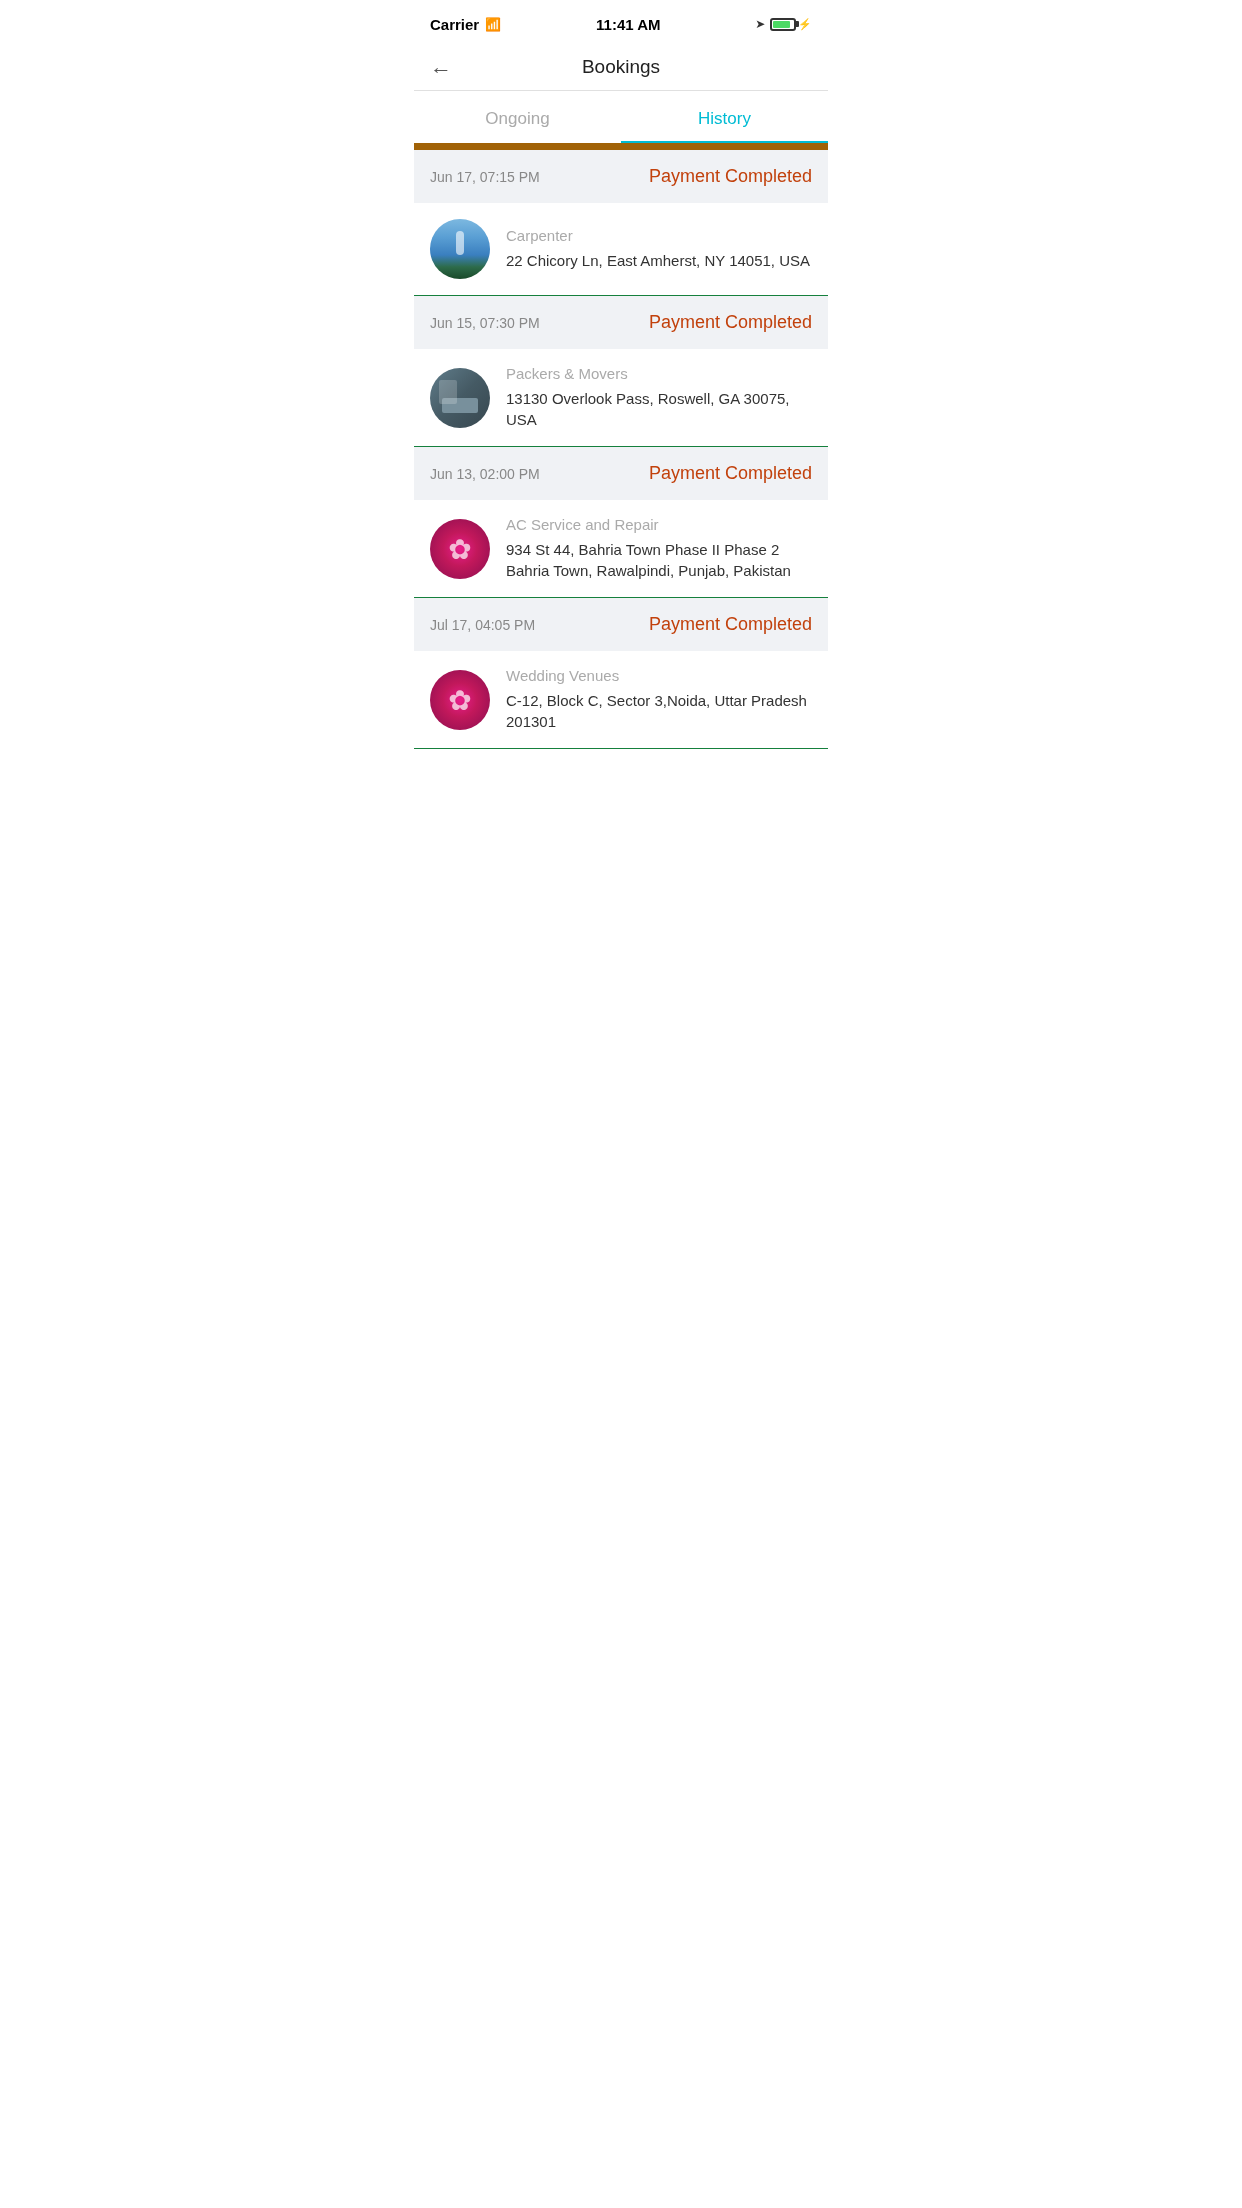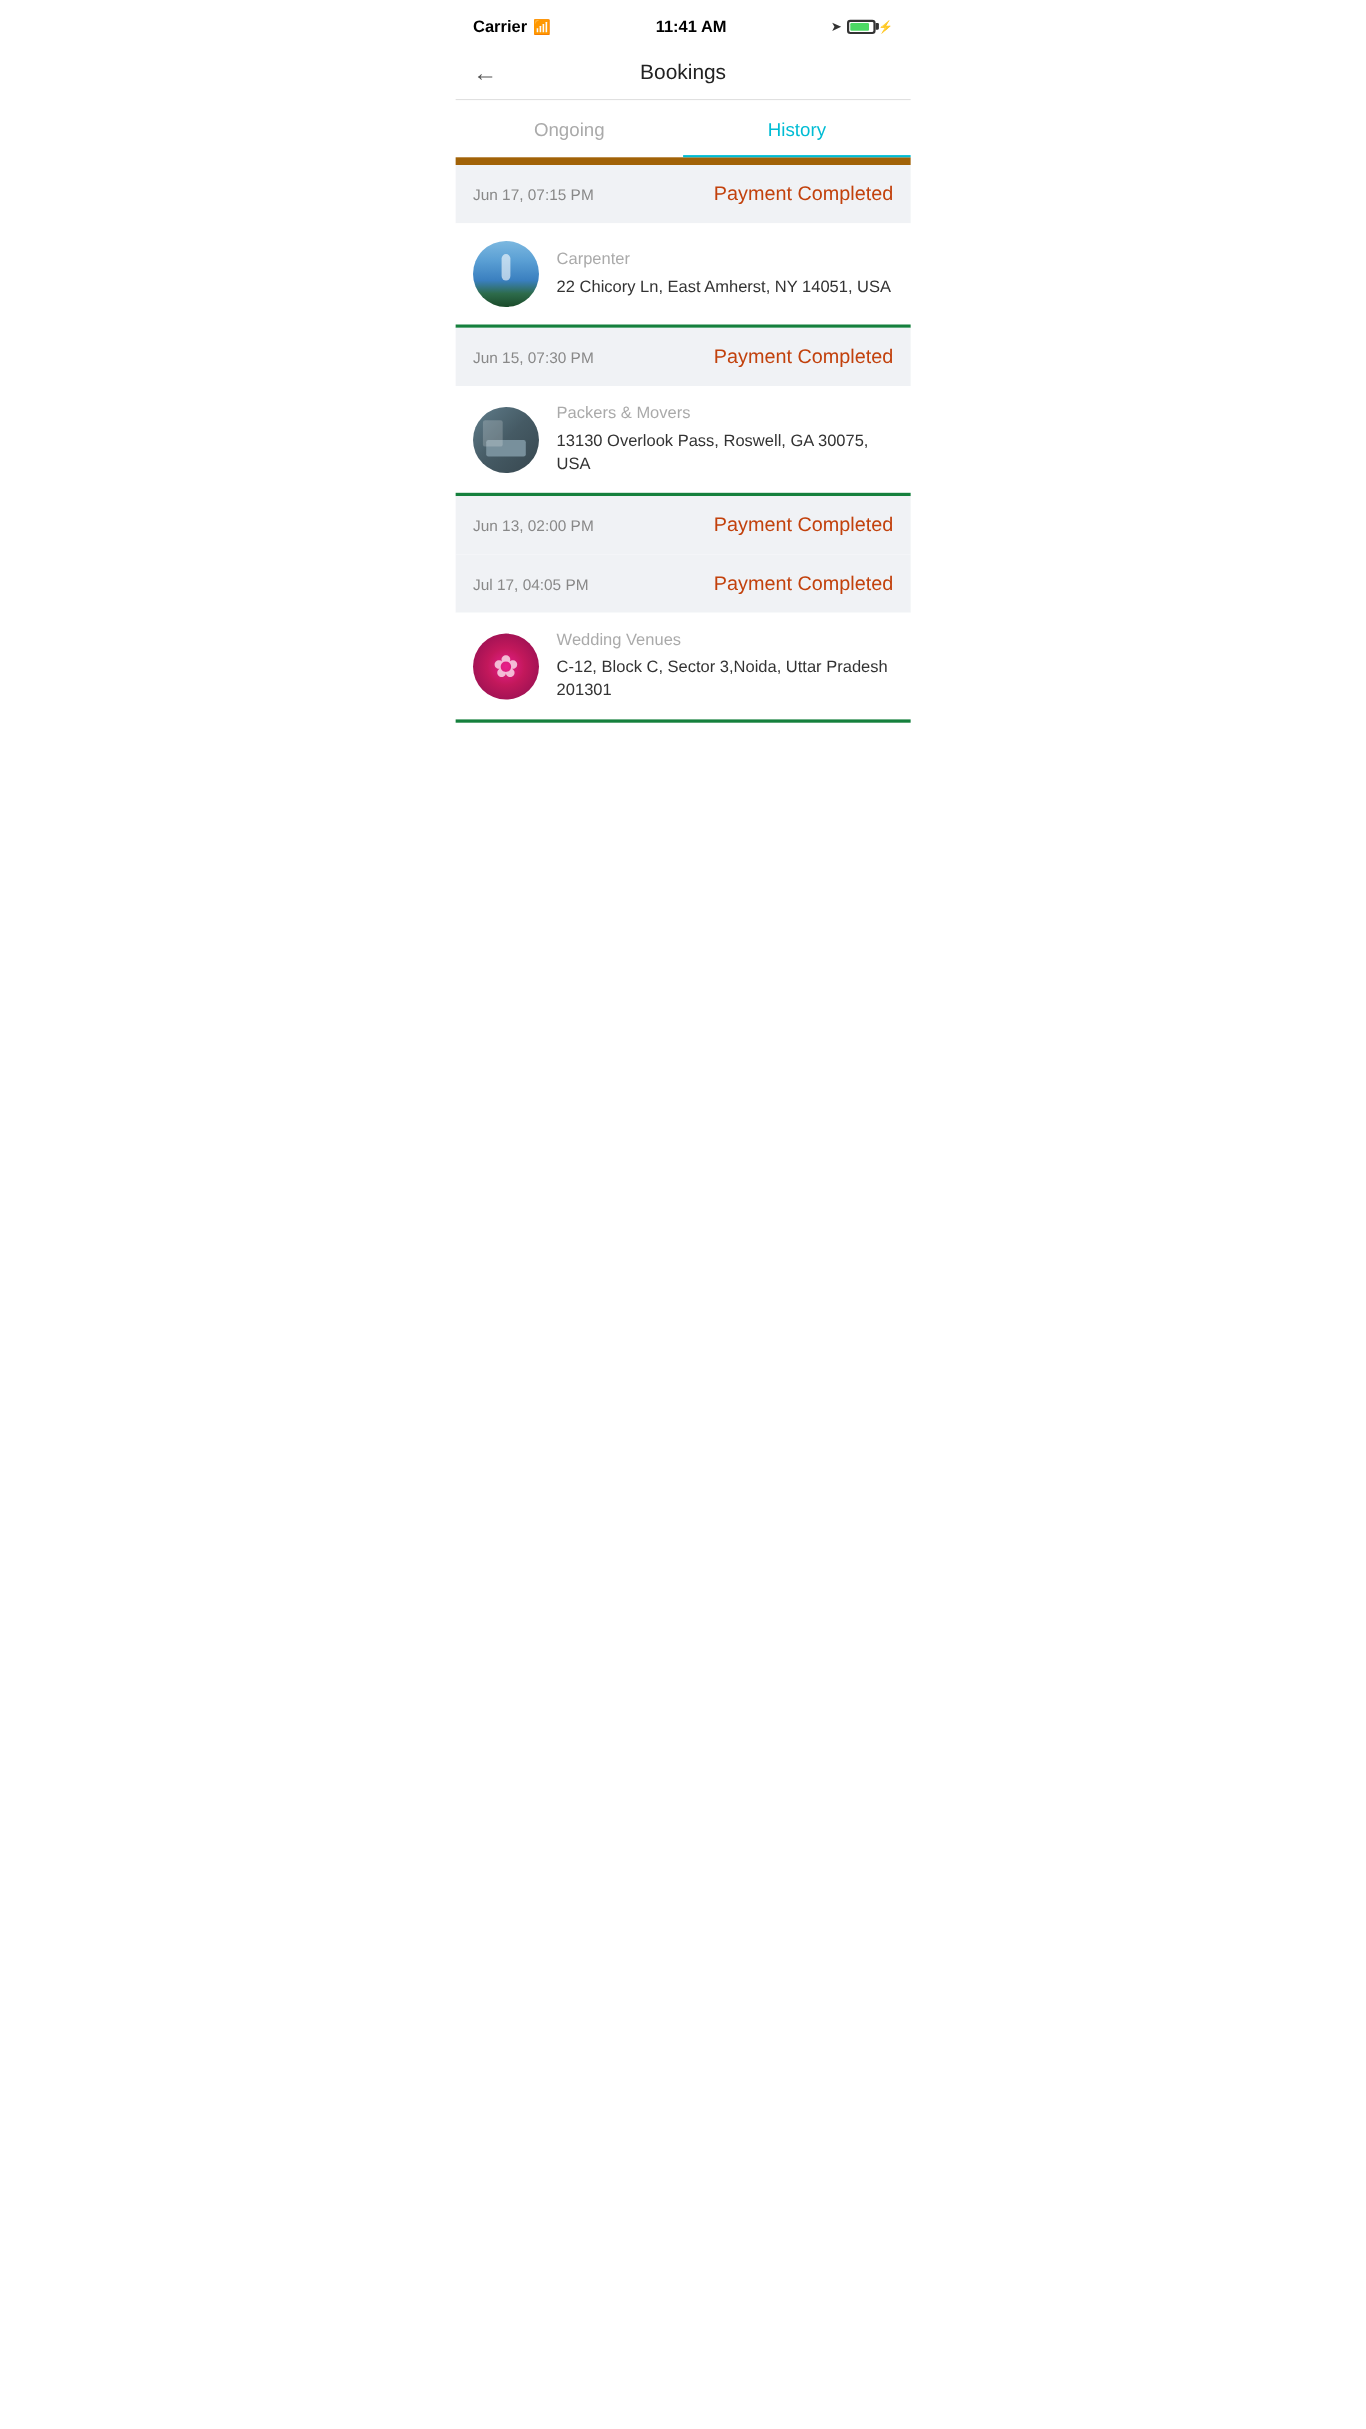--- a/index.html
+++ b/index.html
@@ -175,21 +175,21 @@
     .booking-status {
       font-size: 18px;
       color: #c2410c;
     }
 
     .booking-detail {
       display: flex;
       align-items: center;
       padding: 16px 16px;
       background: #fff;
-      border-bottom: 3px solid #15803d;
+      border-bottom: 1px solid #15803d;
     }
 
     .service-avatar {
       width: 60px;
       height: 60px;
       border-radius: 50%;
       overflow: hidden;
       flex-shrink: 0;
       margin-right: 16px;
       background: #ccc;
@@ -349,20 +349,27 @@
         <div class="service-address">13130 Overlook Pass, Roswell, GA 30075, USA</div>
       </div>
     </div>
   </div>
 
   <div class="booking-section">
     <div class="booking-header">
       <span class="booking-date">Jun 13, 02:00 PM</span>
       <span class="booking-status">Payment Completed</span>
     </div>
+    <div class="booking-detail">
+      <div class="service-avatar avatar-flowers"></div>
+      <div class="service-info">
+        <div class="service-name">AC Service and Repair</div>
+        <div class="service-address">934 St 44, Bahria Town Phase II Phase 2 Bahria Town, Rawalpindi, Punjab, Pakistan</div>
+      </div>
+    </div>
   </div>
 
   <div class="booking-section">
     <div class="booking-header">
       <span class="booking-date">Jul 17, 04:05 PM</span>
       <span class="booking-status">Payment Completed</span>
     </div>
     <div class="booking-detail">
       <div class="service-avatar avatar-wedding"></div>
       <div class="service-info">

